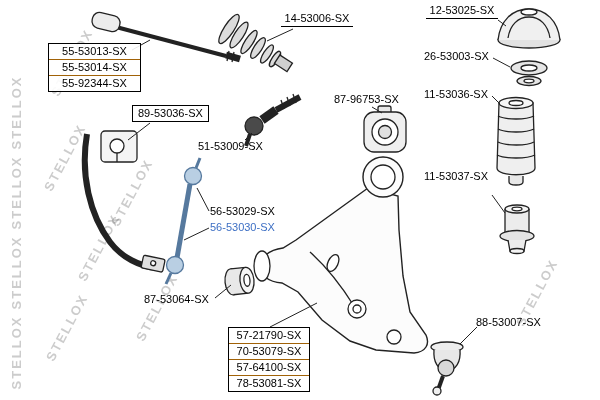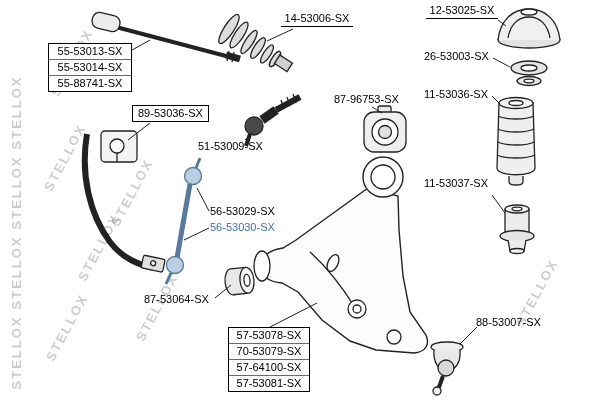--- a/index.html
+++ b/index.html
@@ -189,43 +189,43 @@
         <line x1="215" y1="298" x2="231" y2="285"></line>
         <line x1="477" y1="327" x2="460" y2="344"></line>
         <line x1="270" y1="327" x2="317" y2="303"></line>
       </g>
     </g>
   </svg>
 
   <div class="label u" style="left:281px;top:12px;width:72px">14-53006-SX</div>
   <div class="label u" style="left:426px;top:4px;width:72px">12-53025-SX</div>
 
-  <div class="lbox" style="left:48px;top:43px;width:84px">
+  <div class="lbox" style="left:48px;top:43px;width:93px">
     <div class="row">55-53013-SX</div>
     <div class="row">55-53014-SX</div>
-    <div class="row">55-88741-SX</div>
+    <div class="row">55-92344-SX</div>
   </div>
 
   <div class="label" style="left:424px;top:50px">26-53003-SX</div>
   <div class="label" style="left:334px;top:93px">87-96753-SX</div>
   <div class="label" style="left:424px;top:88px">11-53036-SX</div>
 
   <div class="lbox" style="left:132px;top:105px">
     <div class="row">89-53036-SX</div>
   </div>
 
   <div class="label" style="left:198px;top:140px">51-53009-SX</div>
-  <div class="label" style="left:424px;top:177px">11-53037-SX</div>
+  <div class="label" style="left:424px;top:170px">11-53037-SX</div>
 
   <div class="label" style="left:210px;top:205px">56-53029-SX</div>
   <div class="label" style="left: 210px; top: 221px; color: rgb(61, 111, 196);">56-53030-SX</div>
 
   <div class="label" style="left:144px;top:293px">87-53064-SX</div>
   <div class="label" style="left:476px;top:316px">88-53007-SX</div>
 
   <div class="lbox" style="left:228px;top:327px;width:82px">
-    <div class="row">57-53078-SX</div>
+    <div class="row">57-21790-SX</div>
     <div class="row">70-53079-SX</div>
     <div class="row">57-64100-SX</div>
-    <div class="row">57-53081-SX</div>
+    <div class="row">78-53081-SX</div>
   </div>
 
 </div>
 
 </body></html>

